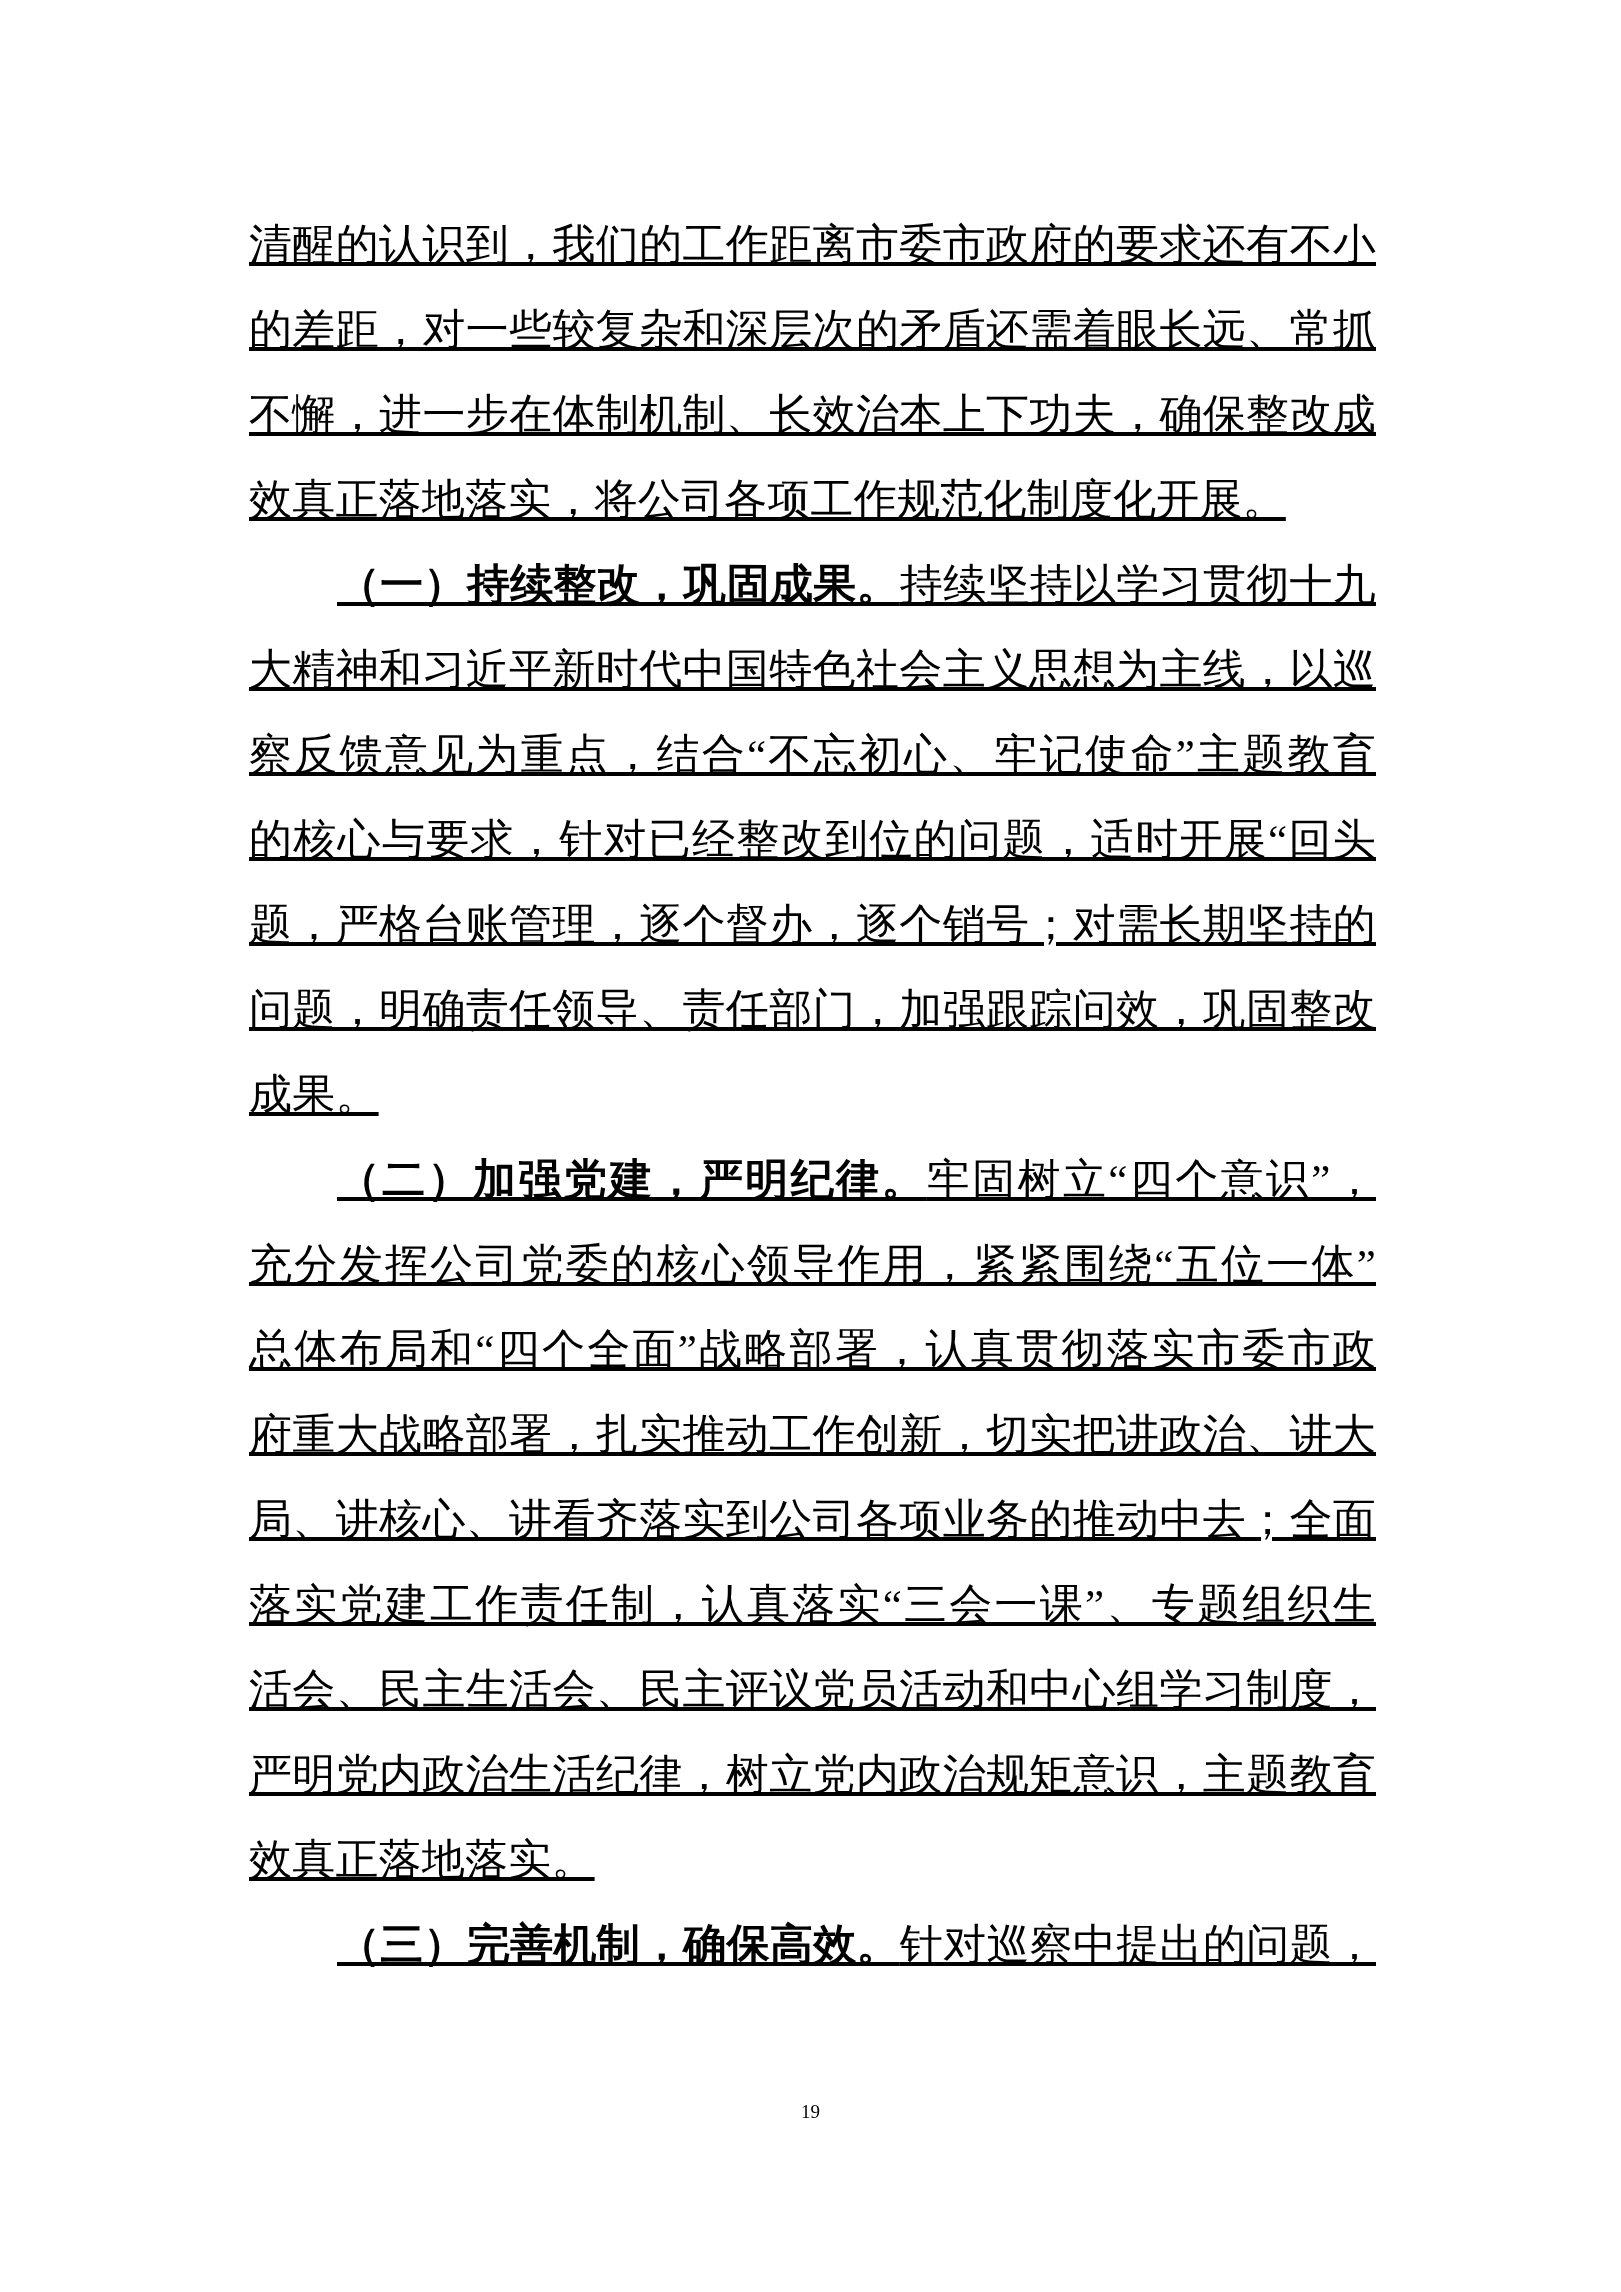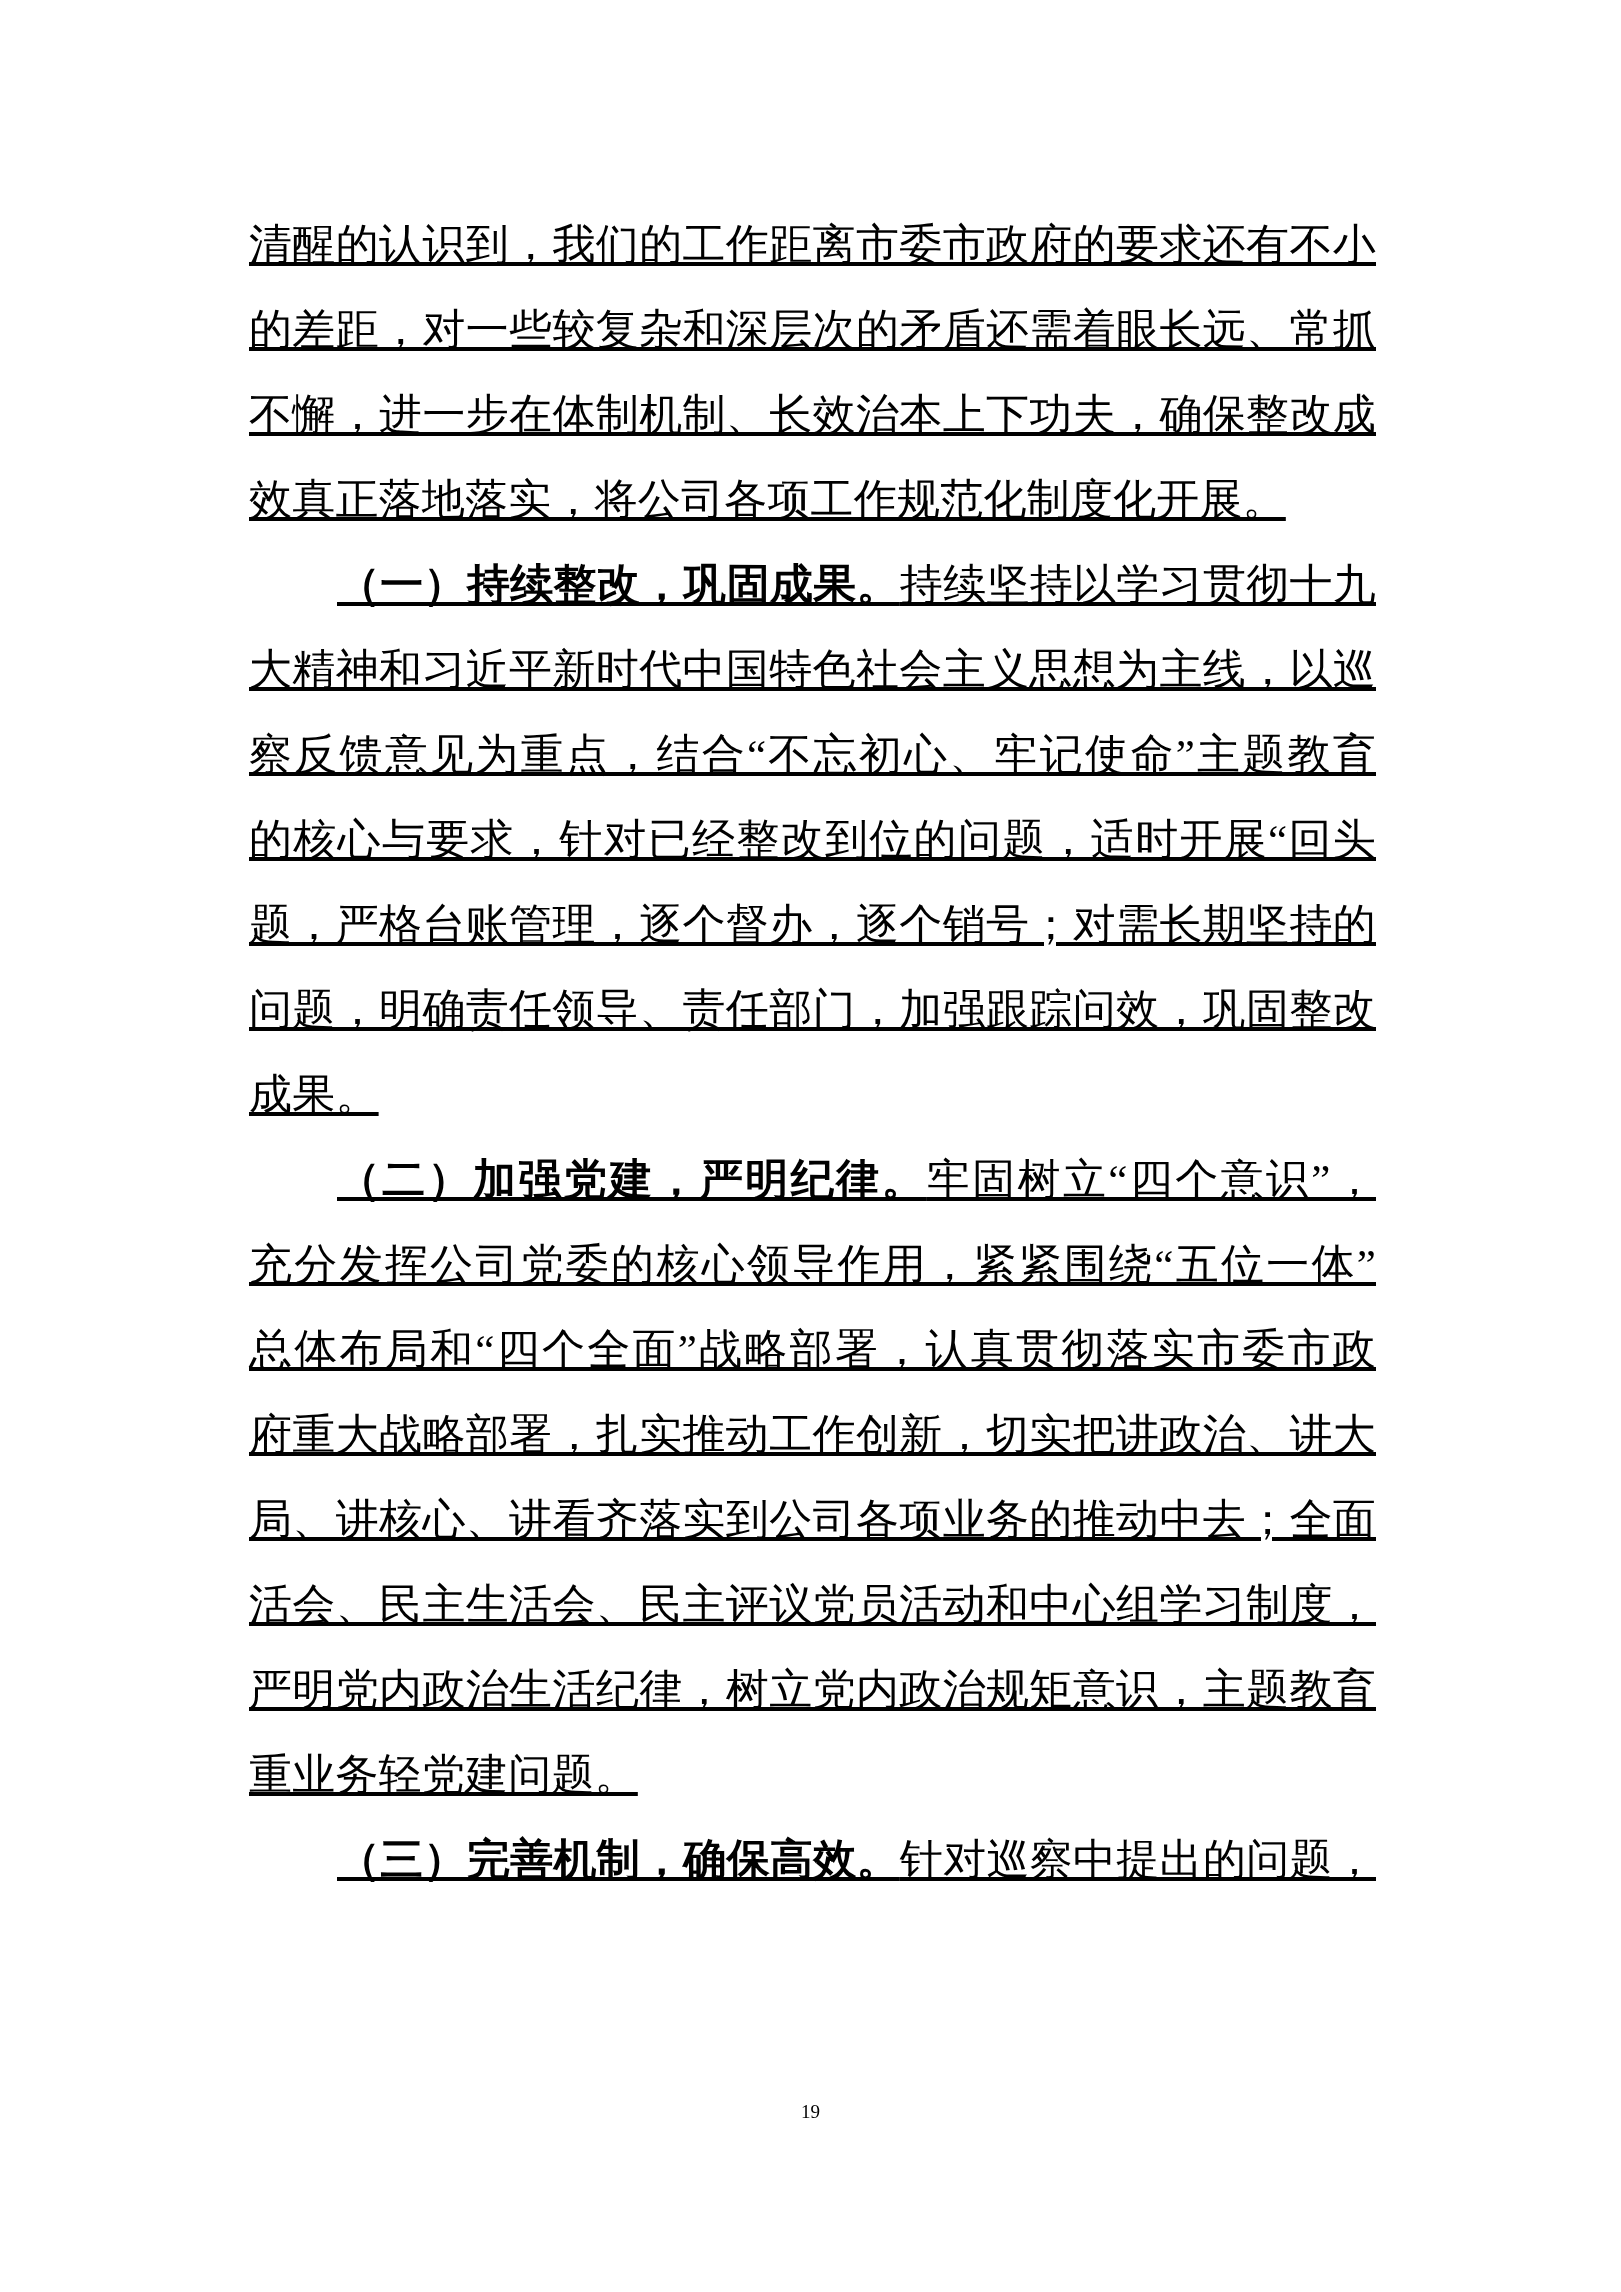--- a/index.html
+++ b/index.html
@@ -80,23 +80,24 @@
     <div class="line fill"><span>的核心与要求，针对已经整改到位的问题，适时开展“回头</span></div>
     <div class="line fill"><span>题，严格台账管理，逐个督办，逐个销号；对需长期坚持的</span></div>
     <div class="line fill"><span>问题，明确责任领导、责任部门，加强跟踪问效，巩固整改</span></div>
     <div class="line end"><span>成果。</span></div>
 
     <div class="line fill indent"><span class="b">（二）加强党建，严明纪律。</span><span>牢固树立“四个意识”，</span></div>
     <div class="line fill"><span>充分发挥公司党委的核心领导作用，紧紧围绕“五位一体”</span></div>
     <div class="line fill"><span>总体布局和“四个全面”战略部署，认真贯彻落实市委市政</span></div>
     <div class="line fill"><span>府重大战略部署，扎实推动工作创新，切实把讲政治、讲大</span></div>
     <div class="line fill"><span>局、讲核心、讲看齐落实到公司各项业务的推动中去；全面</span></div>
+    <div class="line fill"><span>落实党建工作责任制，认真落实“三会一课”、专题组织生</span></div>
     <div class="line fill"><span>活会、民主生活会、民主评议党员活动和中心组学习制度，</span></div>
     <div class="line fill"><span>严明党内政治生活纪律，树立党内政治规矩意识，主题教育</span></div>
-    <div class="line end"><span>重业务轻党建问题。</span></div>
+    <div class="line end"><span>效真正落地落实。</span></div>
 
     <div class="line fill indent"><span class="b">（三）完善机制，确保高效。</span><span>针对巡察中提出的问题，</span></div>
 
   </div>
 
   <div class="pageno">19</div>
 </div>
 
 
 </body></html>

